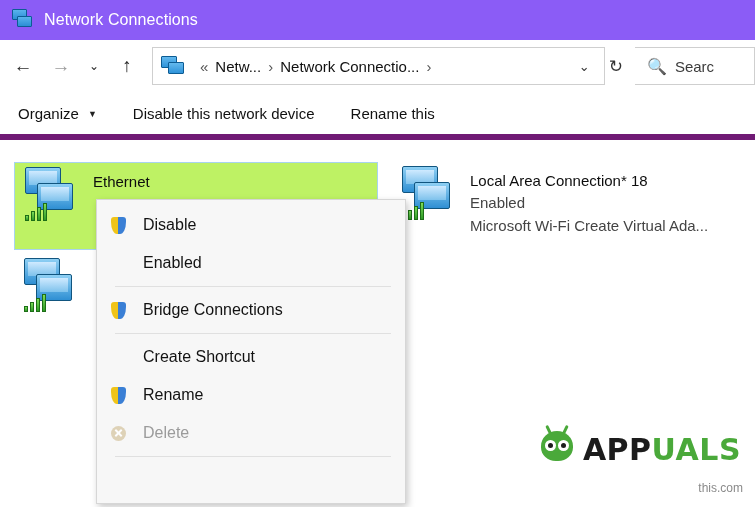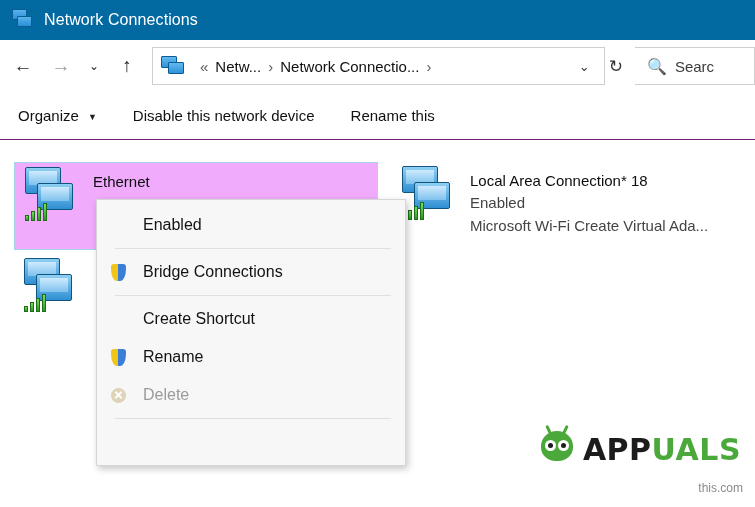--- a/index.html
+++ b/index.html
@@ -11,21 +11,21 @@
     height: 507px;
     overflow: hidden;
     font-family: "Liberation Sans", sans-serif;
     background: #ffffff;
     position: relative;
   }
 
   
   .titlebar {
     height: 40px;
-    background: #0369a1;
+    background: #8b5cf6;
     display: flex;
     align-items: center;
     padding-left: 12px;
     box-sizing: border-box;
   }
   .titlebar .tb-icon {
     width: 22px;
     height: 22px;
     margin-right: 10px;
     position: relative;
@@ -145,21 +145,21 @@
     font-size: 15px;
     color: #3b3b3b;
     white-space: nowrap;
     overflow: hidden;
   }
 
   
   .cmdbar {
     height: 48px;
     background: #ffffff;
-    border-bottom: 1px solid #701a75;
+    border-bottom: 6px solid #701a75;
     display: flex;
     align-items: center;
     box-sizing: border-box;
     font-size: 15px;
     color: #111;
   }
   .cmd {
     padding: 0 18px;
     height: 100%;
     display: flex;
@@ -183,21 +183,21 @@
     bottom: 0;
     background: #ffffff;
   }
 
   .conn-item {
     position: absolute;
     display: flex;
     align-items: flex-start;
   }
   .conn-sel {
-    background: #f0abfc;
+    background: #bef264;
     border: 1px solid #a8d4ee;
     box-sizing: border-box;
   }
   .conn-icon {
     width: 66px;
     height: 56px;
     position: relative;
     flex: none;
     margin: 4px 4px 0 8px;
   }
@@ -530,20 +530,29 @@
     </div>
     <div class="wm-text">
       <span>APP</span><span class="grn">UALS</span>
     </div>
   </div>
   <div class="wm-url">this.com</div>
 </div>
 
 <div class="ctxmenu">
 
+  <div class="mi">
+    <span class="ico">
+      <span class="shield">
+          <span class="s-l"></span>
+          <span class="s-r"></span>
+        </span>
+    </span>
+    <span class="label">Disable</span>
+  </div>
 
 
   <div class="mi">
     <span class="ico"></span>
     <span class="label">Enabled</span>
   </div>
 
   <div class="sep"></div>
 
   <div class="mi">

